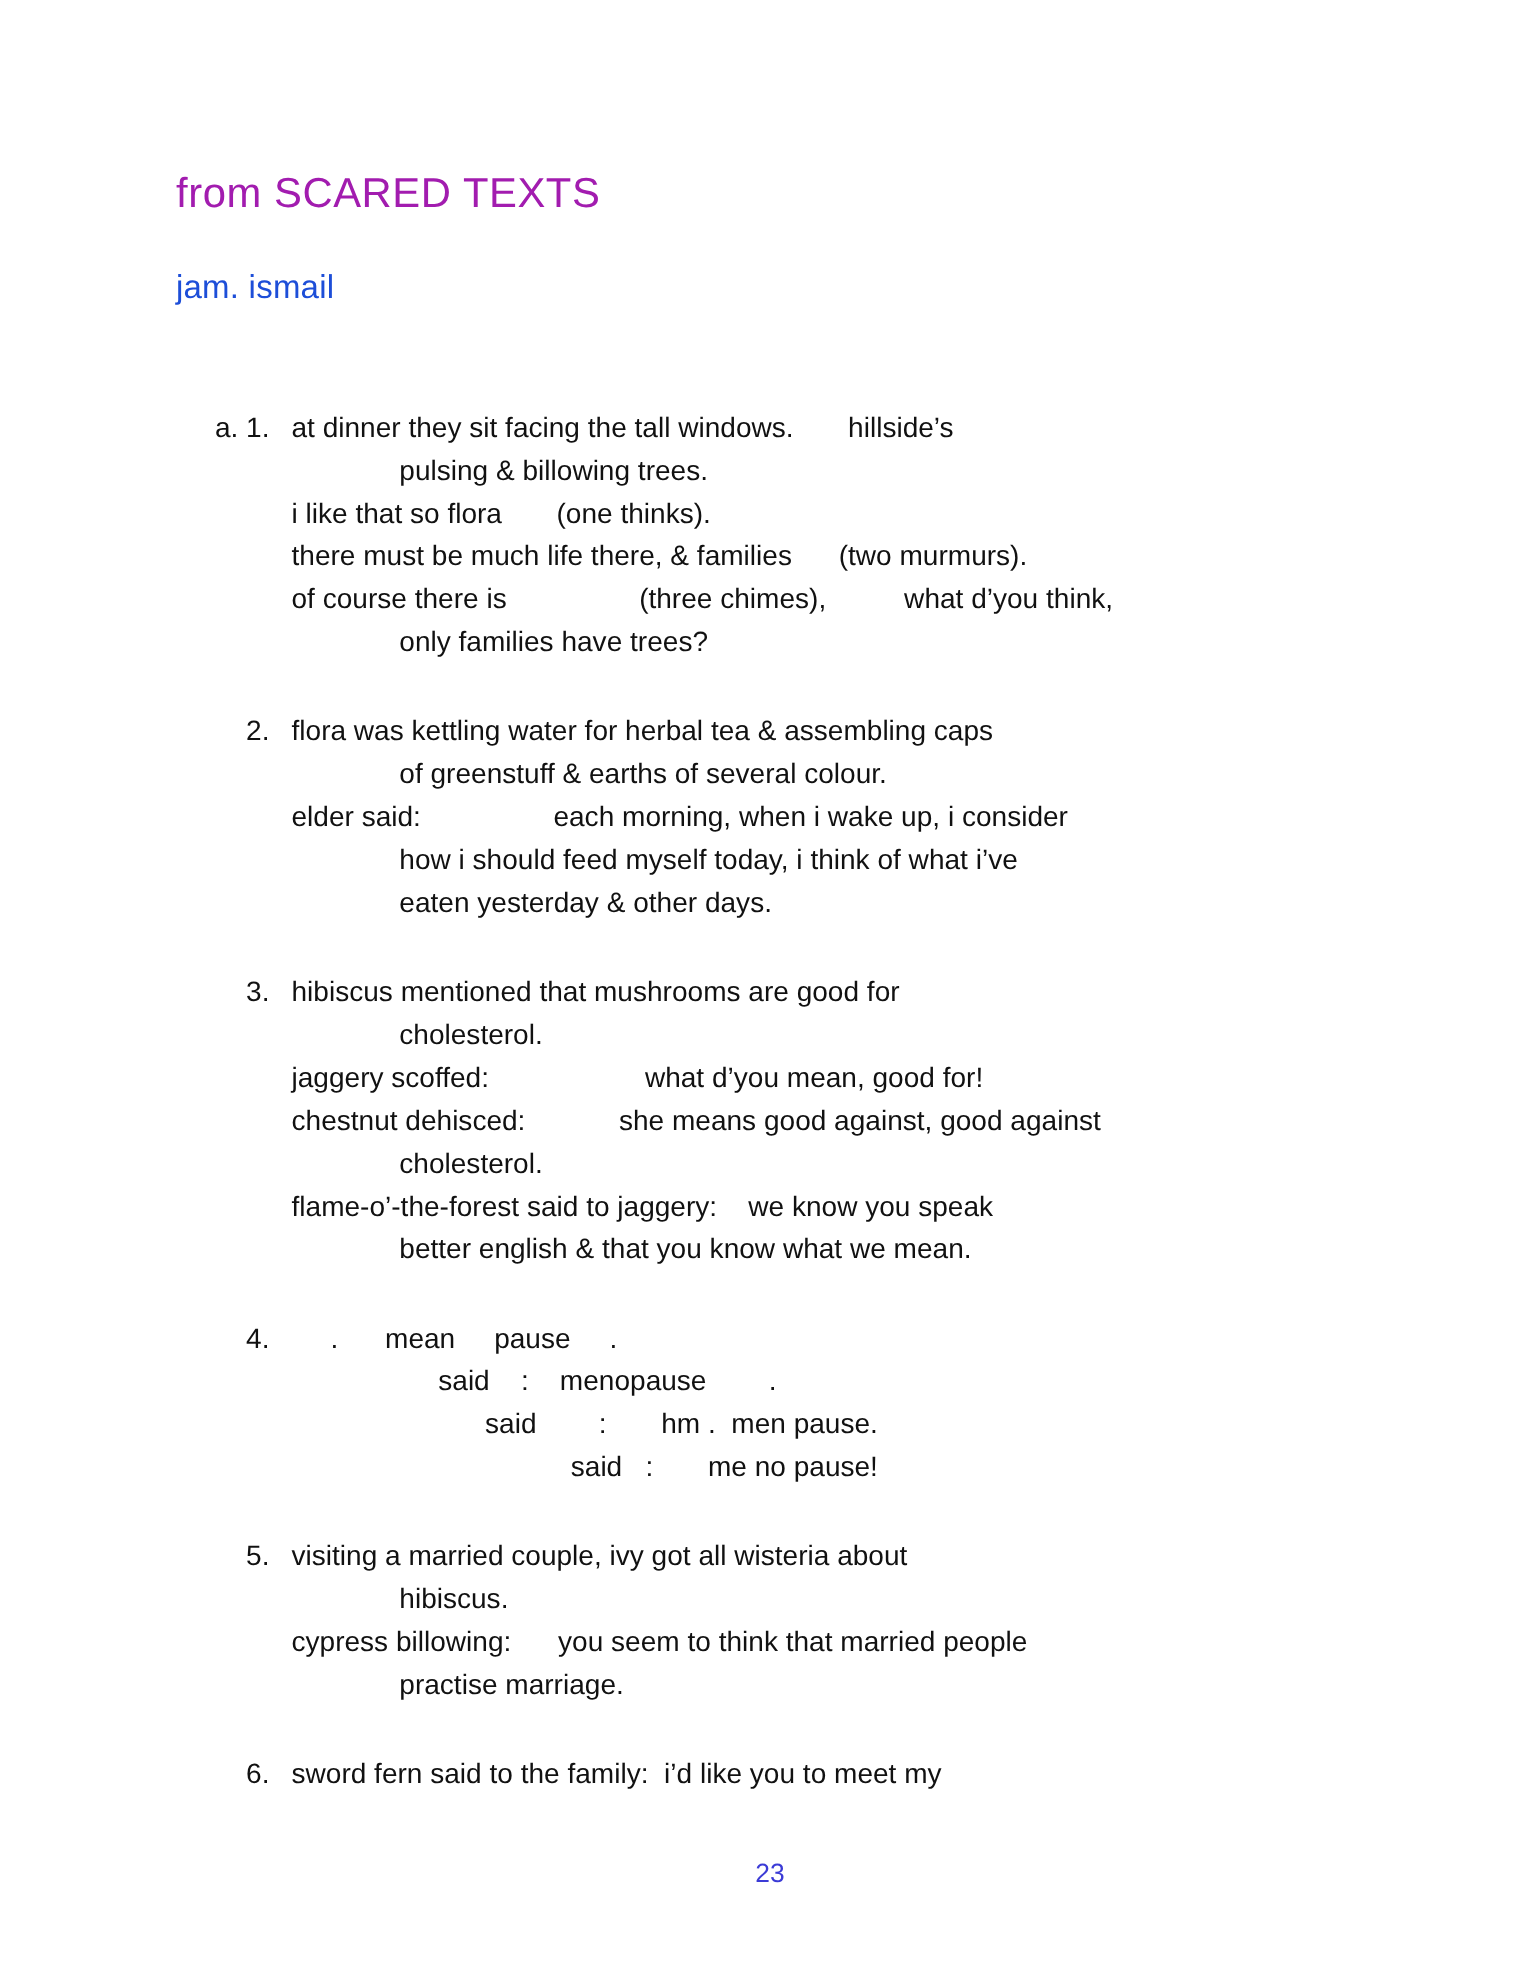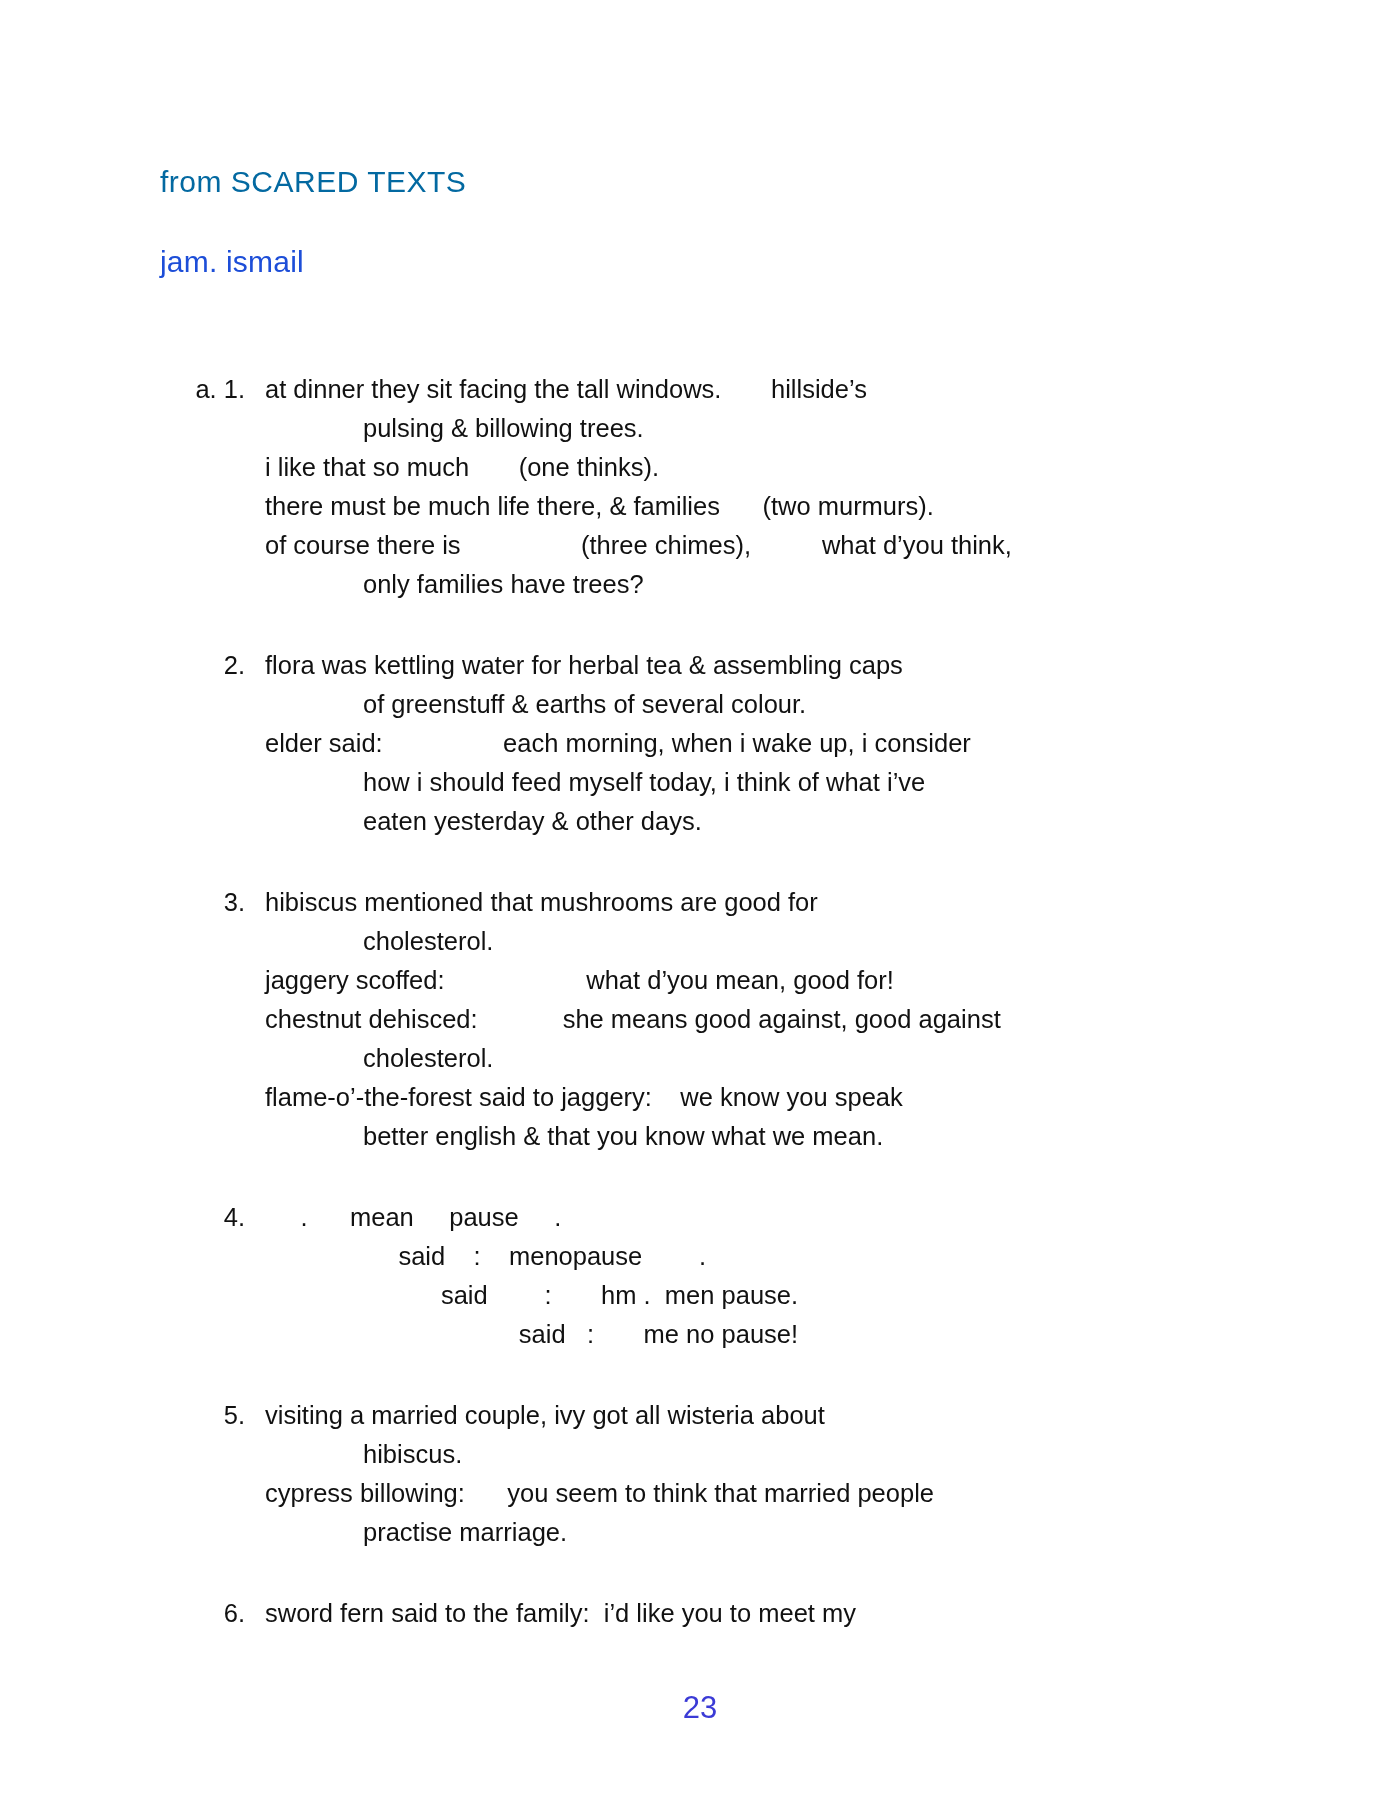--- a/index.html
+++ b/index.html
@@ -19,26 +19,25 @@
     position: relative;
     width: 1400px;
     height: 1800px;
     box-sizing: border-box;
     padding: 0;
   }
   .title {
     position: absolute;
     left: 160px;
     top: 155px;
-    font-size: 30px;
+    font-size: 38px;
     font-weight: 400;
-    color: #0369a1;
+    color: #a21caf;
     letter-spacing: 0.5px;
     white-space: pre;
-    margin-top: 10px;
   }
   .author {
     position: absolute;
     left: 160px;
     top: 245px;
     font-size: 30px;
     font-weight: 400;
     color: #1d4ed8;
     letter-spacing: 0.2px;
     white-space: pre;
@@ -74,39 +73,39 @@
     width: 245px;
   }
   .indent-1 { padding-left: 265px; }
   .indent-2 { padding-left: 363px; }
   .page-number {
     position: absolute;
     left: 0;
     right: 0;
     top: 1690px;
     text-align: center;
-    font-size: 31px;
+    font-size: 24px;
     color: #3b3bd6;
   }
 </style>
 </head>
 <body>
 
 <div class="page">
 
   <div class="title"><span>from </span><span>SCARED TEXTS</span></div>
 
   <div class="author">jam. ismail</div>
 
   <div class="body-area">
 
     <div class="stanza">
       <div class="line indent-1"><span class="marker marker-a">a. 1.</span><span>at dinner they sit facing the tall windows.       hillside’s</span></div>
       <div class="line indent-2"><span>pulsing &amp; billowing trees.</span></div>
-      <div class="line indent-1"><span>i like that so much       (one thinks).</span></div>
+      <div class="line indent-1"><span>i like that so flora       (one thinks).</span></div>
       <div class="line indent-1"><span>there must be much life there, &amp; families      (two murmurs).</span></div>
       <div class="line indent-1"><span>of course there is                 (three chimes),          what d’you think,</span></div>
       <div class="line indent-2"><span>only families have trees?</span></div>
     </div>
 
     <div class="stanza">
       <div class="line indent-1"><span class="marker">2.</span><span>flora was kettling water for herbal tea &amp; assembling caps</span></div>
       <div class="line indent-2"><span>of greenstuff &amp; earths of several colour.</span></div>
       <div class="line indent-1"><span>elder said:                 each morning, when i wake up, i consider</span></div>
       <div class="line indent-2"><span>how i should feed myself today, i think of what i’ve</span></div>

